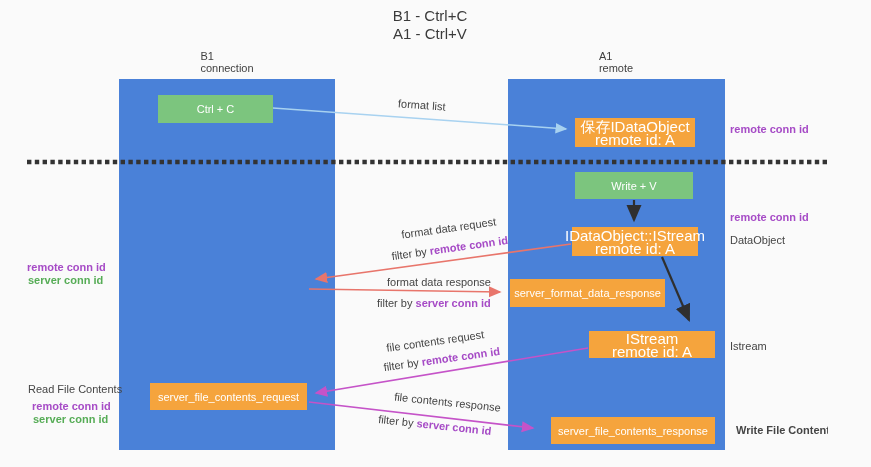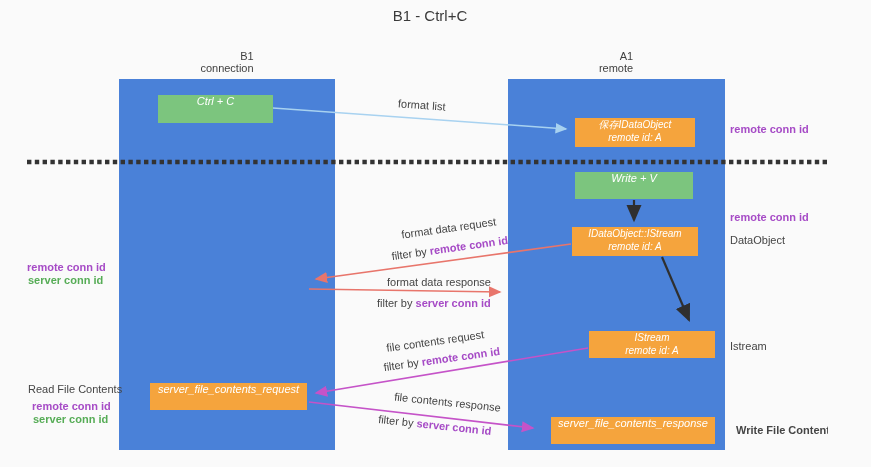--- a/index.html
+++ b/index.html
@@ -2,32 +2,32 @@
 <html style="--background: #fafafa; --column_blue: #4a81d8; --box_orange: #f5a43d; --box_green: #7cc57e; --arrow_black: #2f2f2f; --arrow_salmon: #e8756b; --arrow_magenta: #c553c8; --arrow_lightblue: #a8d2f0; --text_purple: #a64bc6; --text_green: #56ac56; --divider: #333333;"><head>
 <meta charset="utf-8">
 <style>
   html,body{margin:0;padding:0;}
   body{font-family:"Liberation Sans","DejaVu Sans",sans-serif;background:var(--background,#fafafa);}
   #canvas{position:relative;width:828px;height:467px;background:var(--background,#fafafa);overflow:hidden;}
 
   .title{position:absolute;left:0;top:7px;width:860px;text-align:center;
          font-size:15px;line-height:18px;color:#3a3a3a;}
 
-  .col-header{position:absolute;top:50px;transform:translateX(-50%);text-align:right;
+  .col-header{position:absolute;top:50px;transform:translateX(-50%);text-align:left;
               font-size:11px;line-height:12px;color:#3f3f3f;}
 
   .column{position:absolute;top:79px;height:371px;background:var(--column_blue,#4a81d8);}
   .col-left{left:119px;width:216px;}
   .col-right{left:508px;width:217px;}
 
-  .node{position:absolute;display:flex;flex-direction:column;
-        align-items:center;text-align:center;color:#fff;box-sizing:border-box;font-style:italic;}
+  .node{position:absolute;display:flex;flex-direction:column;justify-content:center;
+        align-items:center;text-align:center;color:#fff;box-sizing:border-box;}
   .green{background:var(--box_green,#7cc57e);font-size:11px;}
   .orange{background:var(--box_orange,#f5a43d);font-size:11px;}
-  .two-line{font-size:10px;line-height:13px;}
+  .two-line{font-size:15px;line-height:13px;}
 
   .lbl{position:absolute;font-size:11px;color:#454545;white-space:nowrap;}
   .purple{color:var(--text_purple,#a64bc6);font-weight:bold;}
   .greentx{color:var(--text_green,#56ac56);font-weight:bold;}
   .rot-neg{transform:rotate(-8deg);}
   .rot-pos6{transform:rotate(6deg);}
   .rot-pos4{transform:rotate(4deg);}
 
   svg.overlay{position:absolute;left:0;top:0;pointer-events:none;}
   .st-blue{stroke:var(--arrow_lightblue,#a8d2f0);stroke-width:1.5;fill:none;}
@@ -40,20 +40,21 @@
   .mk-salmon{fill:var(--arrow_salmon,#e8756b);}
   .mk-magenta{fill:var(--arrow_magenta,#c553c8);}
 </style>
 </head>
 <body>
 
 <div id="canvas">
 
   <div class="title">
     <div>B1 - Ctrl+C</div>
+    <div>A1 - Ctrl+V</div>
   </div>
 
   <div class="col-header" style="left:227px;">
     <div>B1</div>
     <div>connection</div>
   </div>
   <div class="col-header" style="left:616px;">
     <div>A1</div>
     <div>remote</div>
   </div>
@@ -99,20 +100,23 @@
   <div class="node green" style="left:575px;top:172px;width:118px;height:27px;">
     <div>Write + V</div>
   </div>
 
   <div class="node orange two-line" style="left:572px;top:227px;width:126px;height:29px;">
     <div>IDataObject::IStream</div>
     <div>remote id: A</div>
   </div>
 
 
+  <div class="node orange" style="left:510px;top:279px;width:155px;height:28px;">
+    <div>server_format_data_response</div>
+  </div>
 
   <div class="node orange two-line" style="left:589px;top:331px;width:126px;height:27px;">
     <div>IStream</div>
     <div>remote id: A</div>
   </div>
 
   <div class="node orange" style="left:150px;top:383px;width:157px;height:27px;">
     <div>server_file_contents_request</div>
   </div>
 

